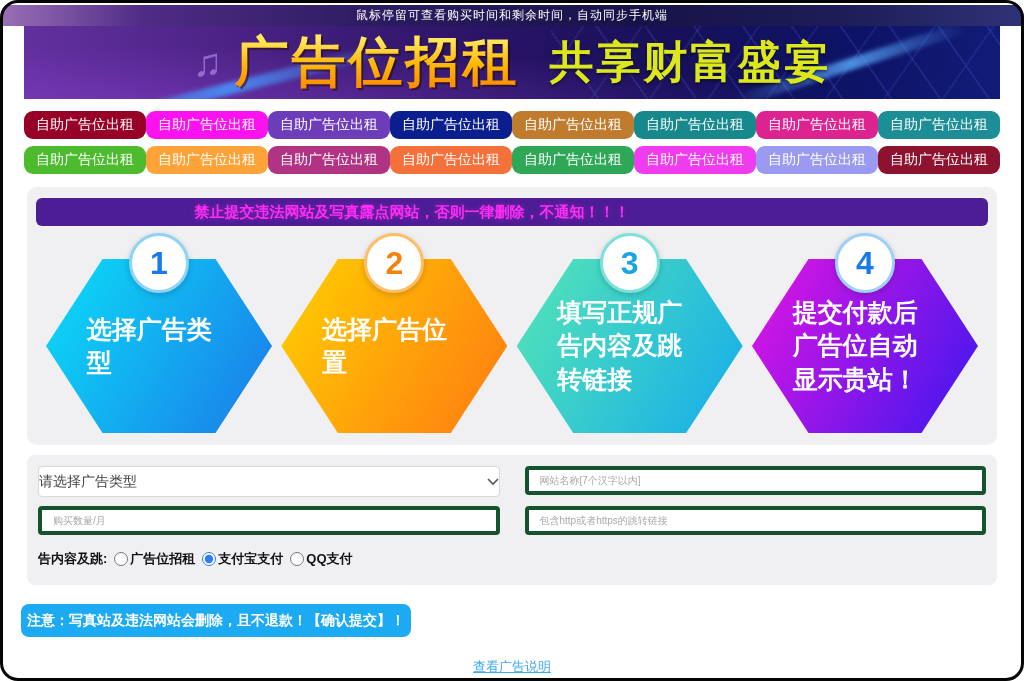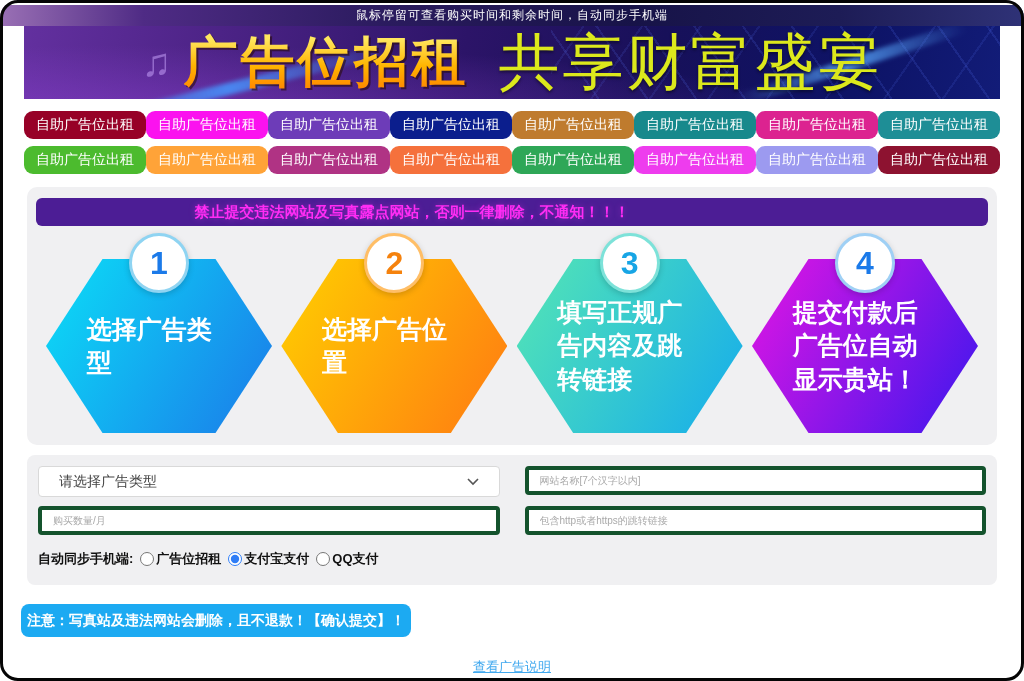--- a/index.html
+++ b/index.html
@@ -37,21 +37,21 @@
   .streak.s2{right:3%;top:32px;width:240px;transform:rotate(-18deg);
     background:linear-gradient(90deg,transparent,rgba(90,170,255,.8),transparent)}
   .music{color:rgba(205,170,255,.5);font-size:40px;margin-right:-18px;position:relative;z-index:2}
   .banner-title{
     position:relative;z-index:2;font-size:54px;font-weight:bold;letter-spacing:3px;
     background:linear-gradient(180deg,#ffe75e 18%,#ffb400 55%,#ff8a00 85%);
     -webkit-background-clip:text;background-clip:text;color:transparent;
     filter:drop-shadow(2px 2px 0 rgba(40,10,0,.55));
   }
   .banner-subtitle{
-    position:relative;z-index:2;font-size:61px;font-weight:normal;letter-spacing:3px;
+    position:relative;z-index:2;font-size:44px;font-weight:bold;letter-spacing:3px;
     color:#dce81c;text-shadow:0 2px 3px rgba(0,0,0,.45);
   }
 
   
   .btn-row{display:flex;margin:0 24px}
   .btn-row.first{margin-top:12px}
   .btn-row.second{margin-top:7px}
   .ad-btn{
     flex:1;height:28px;border:none;border-radius:9px;color:#fff;font-size:14px;
     font-family:inherit;cursor:pointer;white-space:nowrap;padding:0;
@@ -88,21 +88,21 @@
 
   
   .form-panel{
     margin:10px 27px 0;background:#f0f0f2;border-radius:8px;
     box-sizing:border-box;height:130px;padding:11px;
   }
   .form-grid{display:grid;grid-template-columns:1fr 1fr;column-gap:25px;row-gap:9px}
   .select-box{
     height:31px;background:#fff;border:1px solid #d9d9d9;border-radius:4px;
     display:flex;align-items:center;justify-content:space-between;
-    padding:0 20px;color:#444;font-size:14px;box-sizing:border-box;cursor:pointer;
+    padding:0 0;color:#444;font-size:14px;box-sizing:border-box;cursor:pointer;
   }
   .text-input{
     height:29px;background:#fff;border:4px solid #14532d;border-radius:4px;
     padding:0 11px;font-size:10px;color:#333;box-sizing:border-box;
     font-family:inherit;width:100%;outline:none;
   }
   .text-input::placeholder{color:#a9a9a9}
   .payment-row{display:flex;align-items:center;font-size:13px;font-weight:bold;color:#111;height:29px}
   .pay-opt{display:flex;align-items:center;margin-left:7px;cursor:pointer}
   .pay-opt input{width:14px;height:14px;margin:0 2px 0 0;accent-color:#2f7df6;cursor:pointer}
@@ -203,21 +203,21 @@
       </div>
 
 
       <input class="text-input" type="text" placeholder="网站名称[7个汉字以内]" style="">
 
       <input class="text-input" type="text" placeholder="购买数量/月" style="">
 
       <input class="text-input" type="text" placeholder="包含http或者https的跳转链接" style="">
 
       <div class="payment-row">
-        <span>自动同步手机端:</span>
+        <span>告内容及跳:</span>
         <label class="pay-opt">
           <input type="radio" name="pay" style="">
           <span>广告位招租</span>
         </label>
         <label class="pay-opt">
           <input type="radio" name="pay" checked="" style="">
           <span>支付宝支付</span>
         </label>
         <label class="pay-opt">
           <input type="radio" name="pay" style="">

